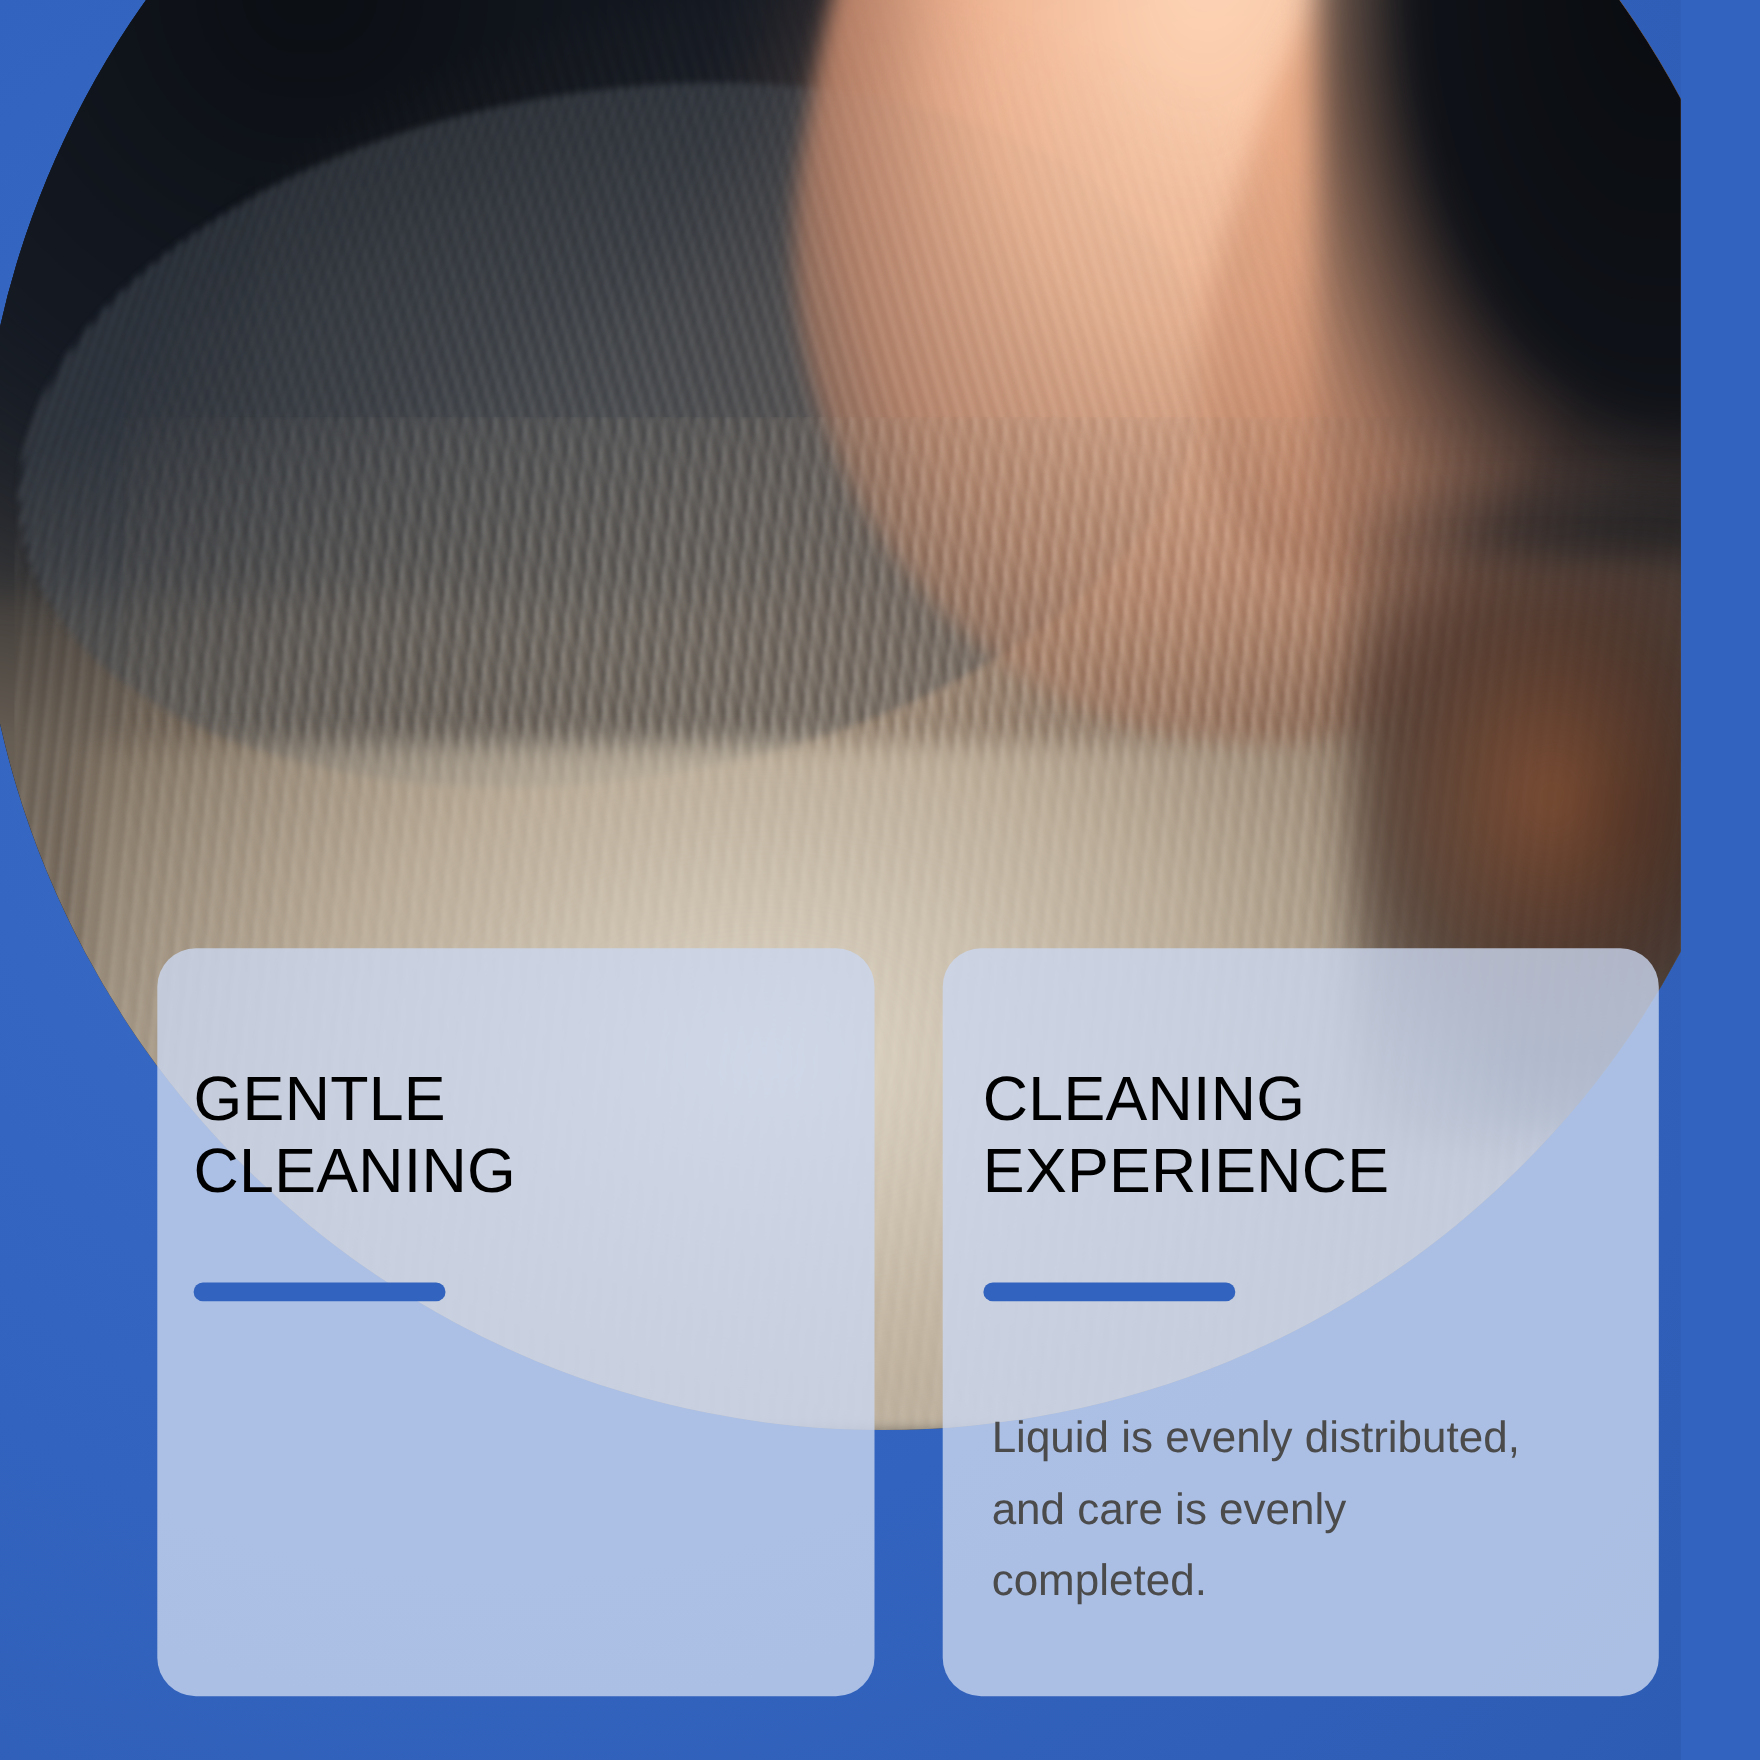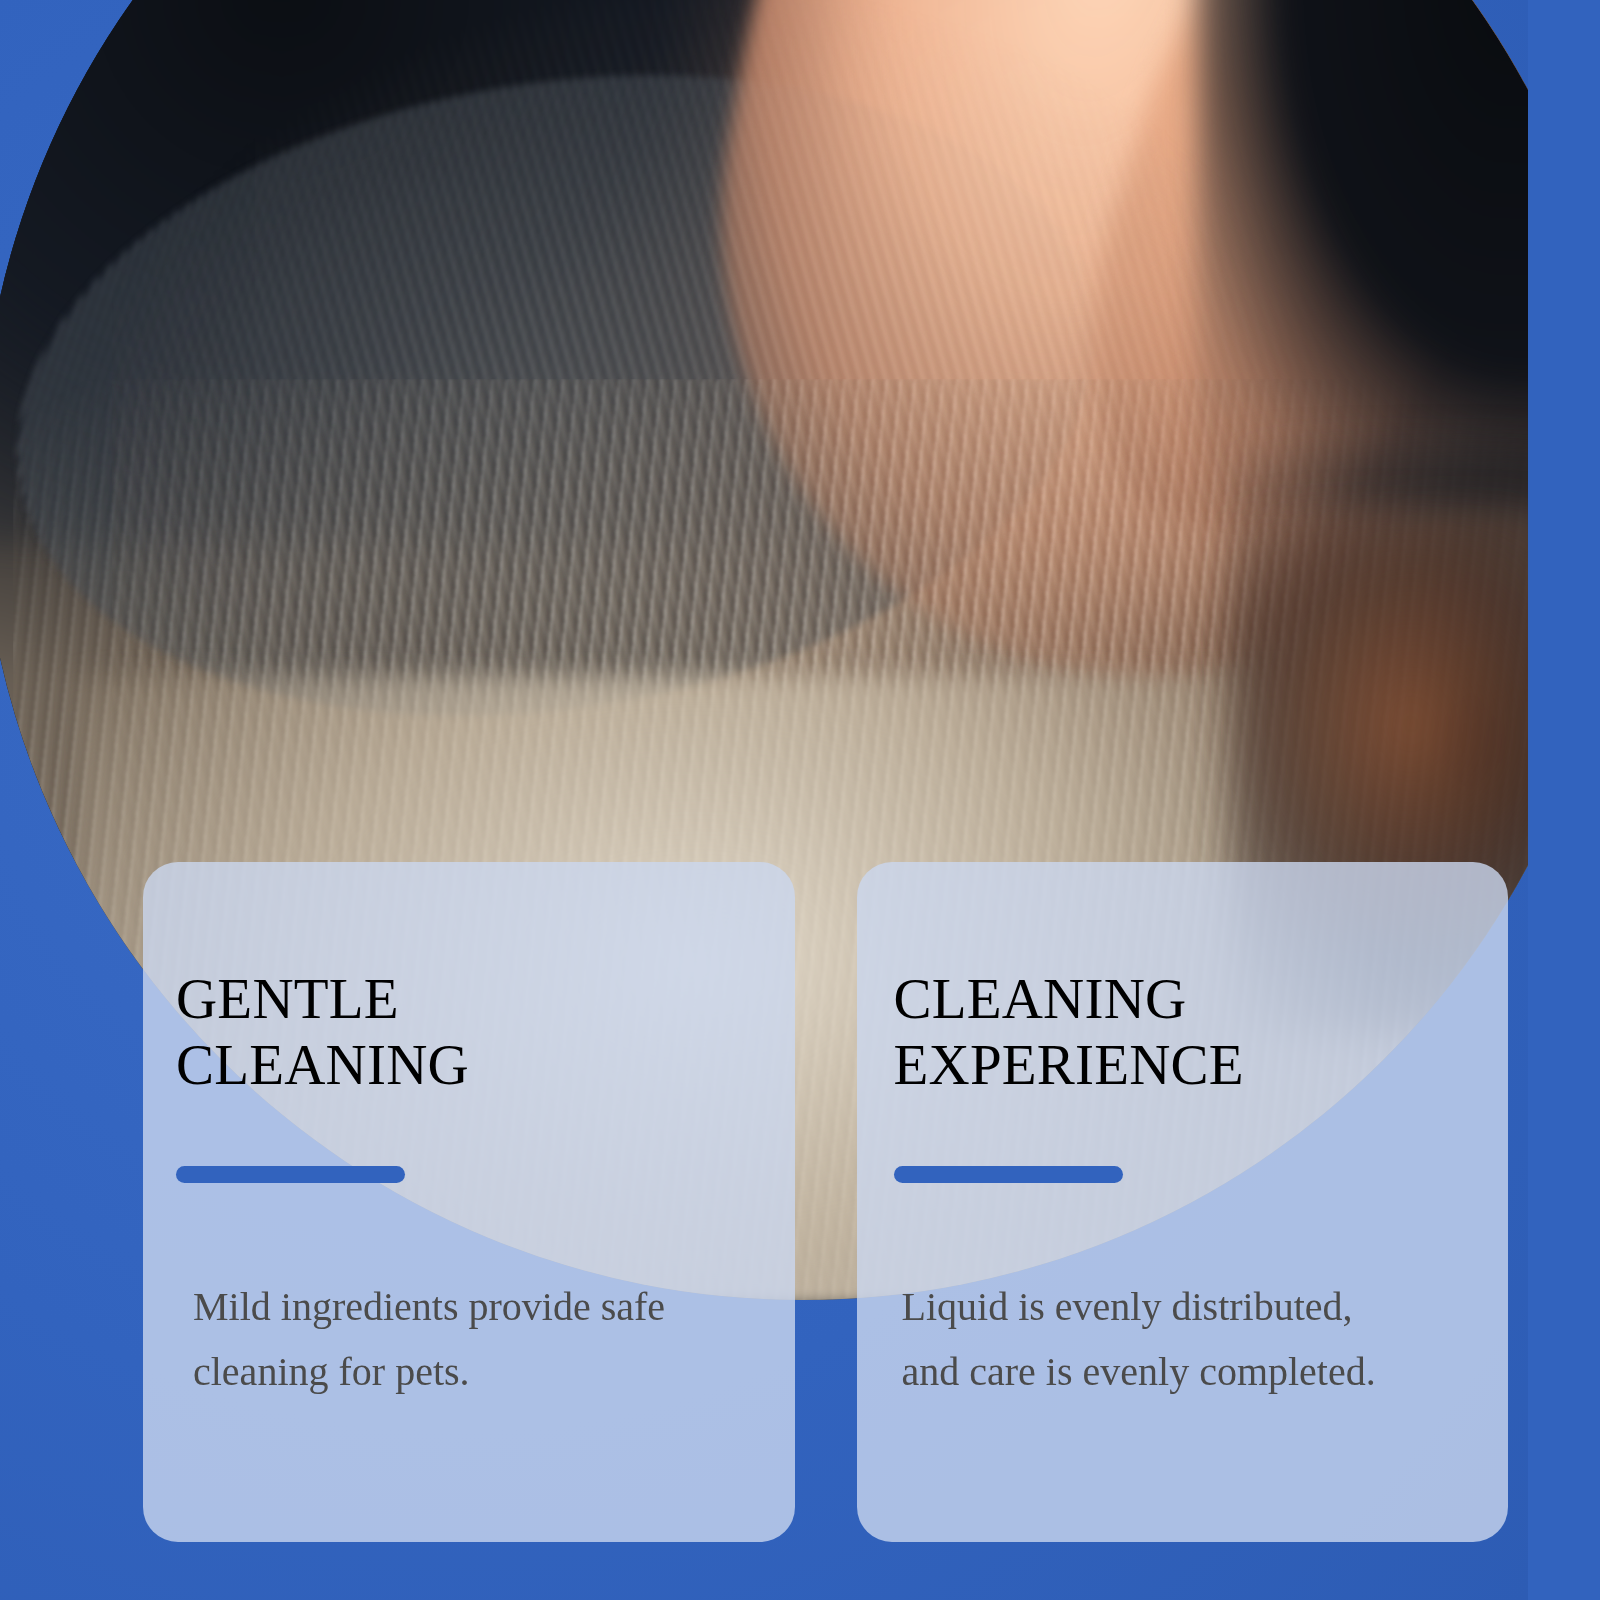--- a/index.html
+++ b/index.html
@@ -9,21 +9,20 @@
     background:#3263be;
     position:relative;
   }
 
   .stage {
     position:absolute; inset:0;
     width:1528px; height:1600px;
     background:
       radial-gradient(circle at 30% 40%, #3a6bc6 0%, #3263be 55%, #2d5cb4 100%);
     overflow:hidden;
-    font-family:Liberation Serif, serif;
   }
 
   
   .hero-circle {
     position:absolute;
     left:-20px; top:-345px;
     width:1645px; height:1645px;
     border-radius:50%;
     overflow:hidden;
     background:#0d1016;
@@ -187,21 +186,20 @@
     </div>
   </div>
 
   <div class="cards">
 
     <div class="card left">
       <div class="card-inner">
         <div class="card-title">GENTLE
 CLEANING</div>
         <div class="accent-bar"></div>
-        <div class="card-body">Mild ingredients provide safe cleaning for pets.</div>
       </div>
     </div>
 
     <div class="card right">
       <div class="card-inner">
         <div class="card-title">CLEANING
 EXPERIENCE</div>
         <div class="accent-bar"></div>
         <div class="card-body">Liquid is evenly distributed, and care is evenly completed.</div>
       </div>

